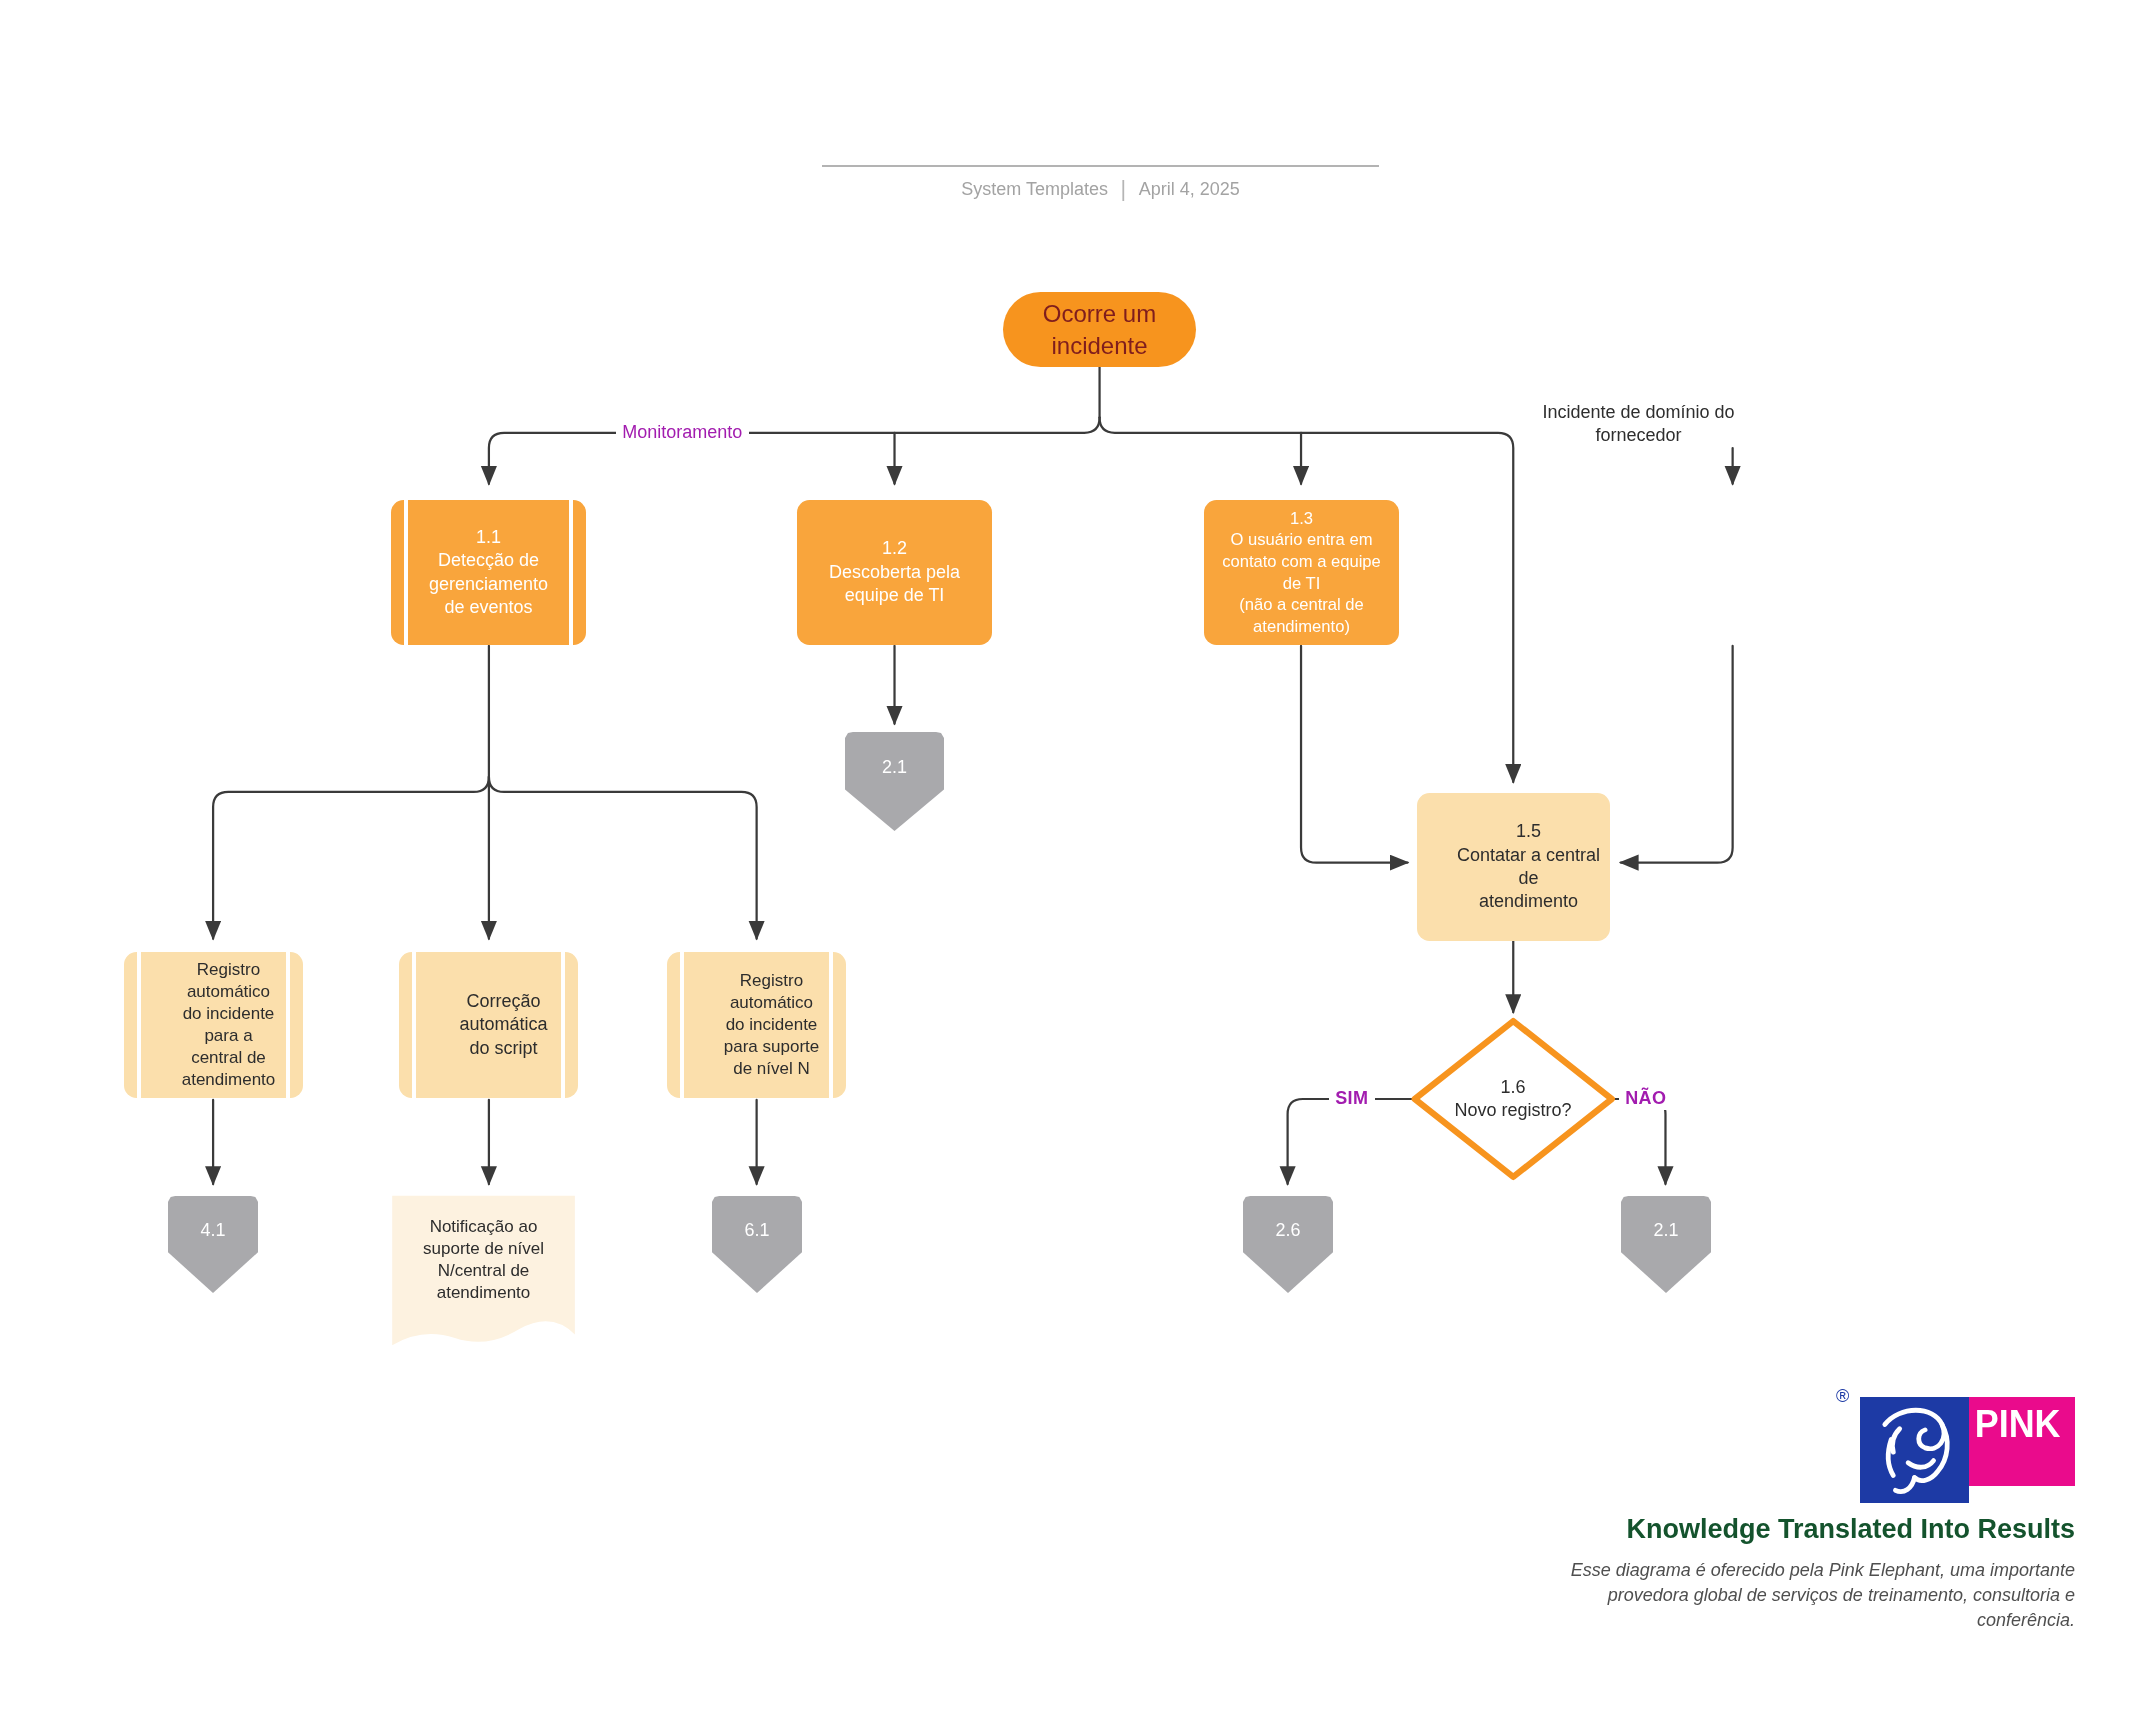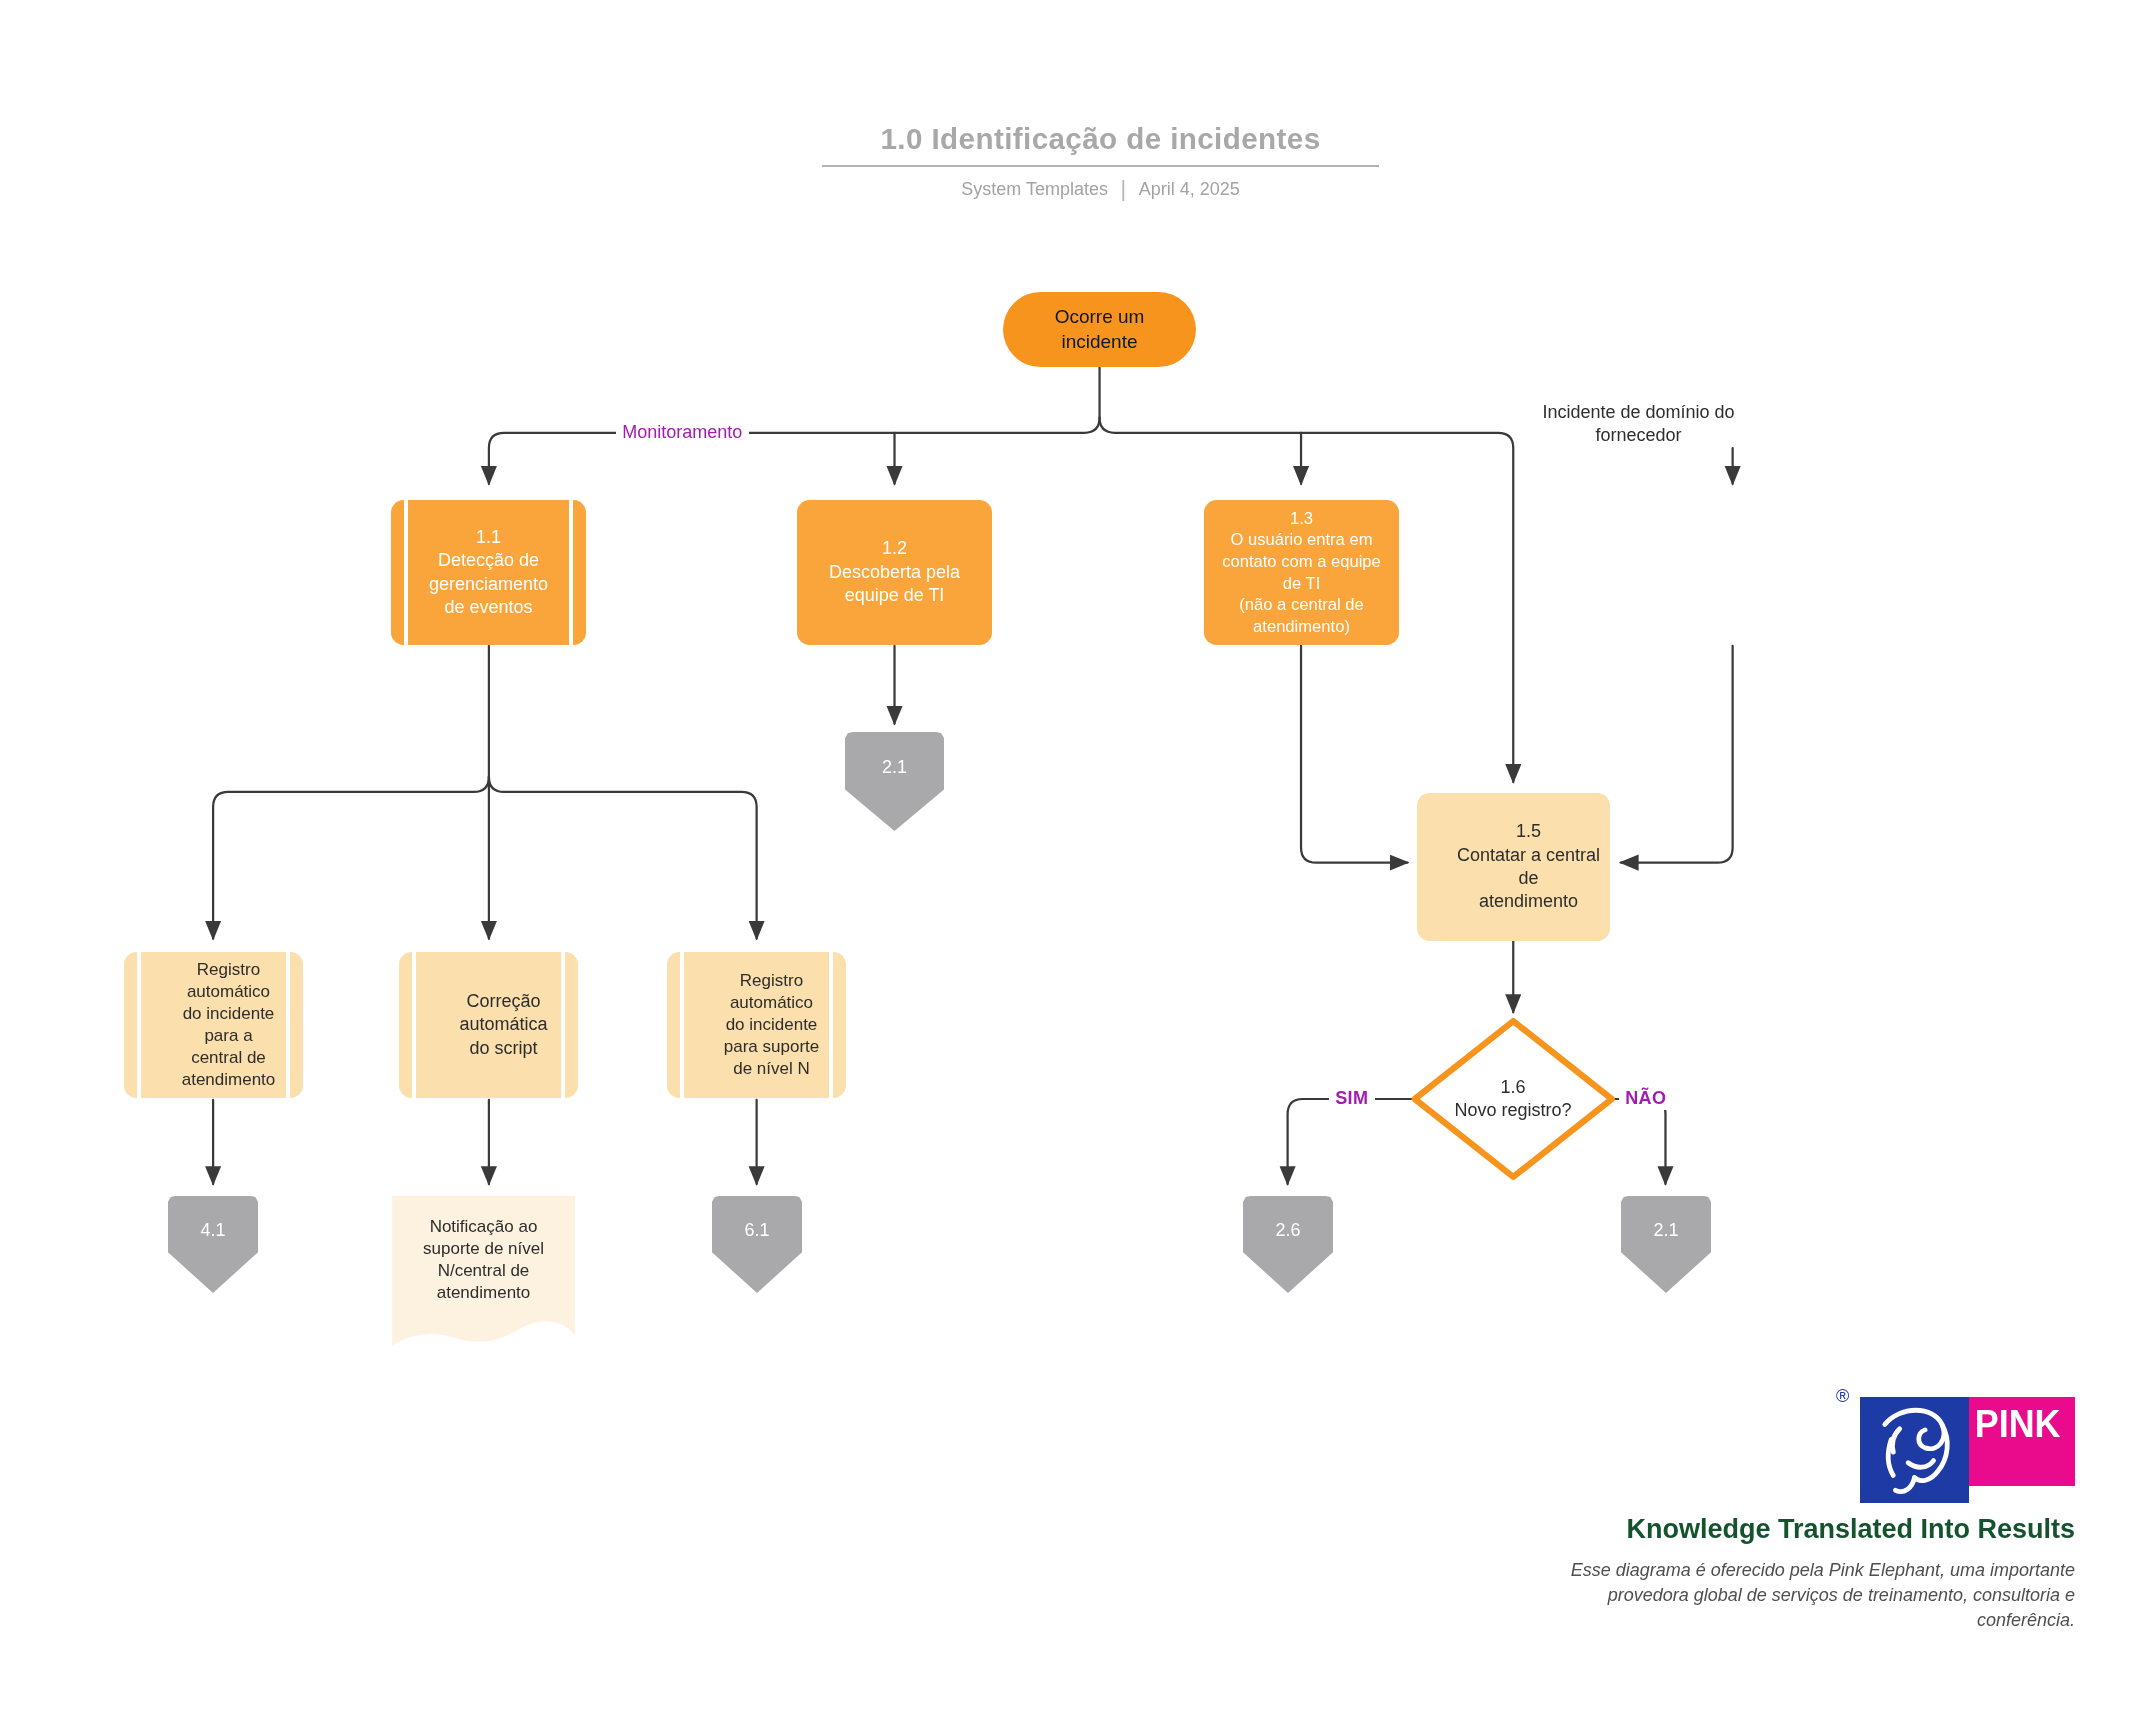--- a/index.html
+++ b/index.html
@@ -5,21 +5,21 @@
   :root{
     --orange:#F9A53C; --orange-deep:#F7941E; --peach:#FBDFAC; --doc-bg:#FDF2E0;
     --gray:#A9A9AC; --line:#3A3A3A; --blue:#1D3AA5; --pink:#EA0B8C;
   }
   *{box-sizing:border-box;margin:0;padding:0;}
   body{background:#fff;font-family:"Liberation Sans",sans-serif;}
   #canvas{position:relative;width:2149px;height:1710px;background:#fff;overflow:hidden;}
   #wires{position:absolute;left:0;top:0;z-index:1;}
   .node{position:absolute;z-index:2;display:flex;align-items:center;justify-content:center;
         text-align:center;white-space:pre-line;line-height:1.3;}
-  .pill{background:var(--orange-deep);color:#0f172a;border-radius:39px;font-size:19px;}
+  .pill{background:var(--orange-deep);color:#7f1d1d;border-radius:39px;font-size:24px;}
   .proc{background:var(--orange);color:#fff;border-radius:12.5px;font-size:18px;}
   .proc-peach{background:var(--peach);color:#2d2d2d;border-radius:12.5px;font-size:18px;padding-left:30px;}
   .subproc::before,.subproc::after{content:"";position:absolute;top:0;bottom:0;width:3.6px;background:#fff;}
   .subproc::before{left:13.4px;}
   .subproc::after{right:13.4px;}
   .pent{background:var(--gray);color:#fff;font-size:18px;
         clip-path:polygon(0 6%,3% 1%,8% 0,92% 0,97% 1%,100% 6%,100% 58%,50% 100%,0 58%);
         padding-bottom:27px;}
   .diamond-label{color:#2d2d2d;font-size:18px;background:transparent;}
   .doc-label{color:#2d2d2d;font-size:17px;}
@@ -45,21 +45,20 @@
   .tagline{position:absolute;left:1522px;top:1514px;width:553px;text-align:right;
            font-size:27px;font-weight:bold;color:#14532d;z-index:2;}
   .disclaimer{position:absolute;left:1520px;top:1558px;width:555px;text-align:right;
               font-style:italic;font-size:18px;line-height:1.4;color:#4F4F4F;z-index:2;}
 </style>
 </head>
 <body>
 
 <div id="canvas">
 
-  <div class="title">1.0 Identificação de incidentes</div>
   <div class="title-rule"></div>
   <div class="subtitle">
     <span>System Templates</span>
     <span class="sep">|</span>
     <span>April 4, 2025</span>
   </div>
 
   <svg id="wires" width="2149" height="1710" viewBox="0 0 2400 1909">
     <defs>
       <marker id="arr" markerUnits="userSpaceOnUse" markerWidth="24" markerHeight="20" refX="20" refY="9" orient="auto">

